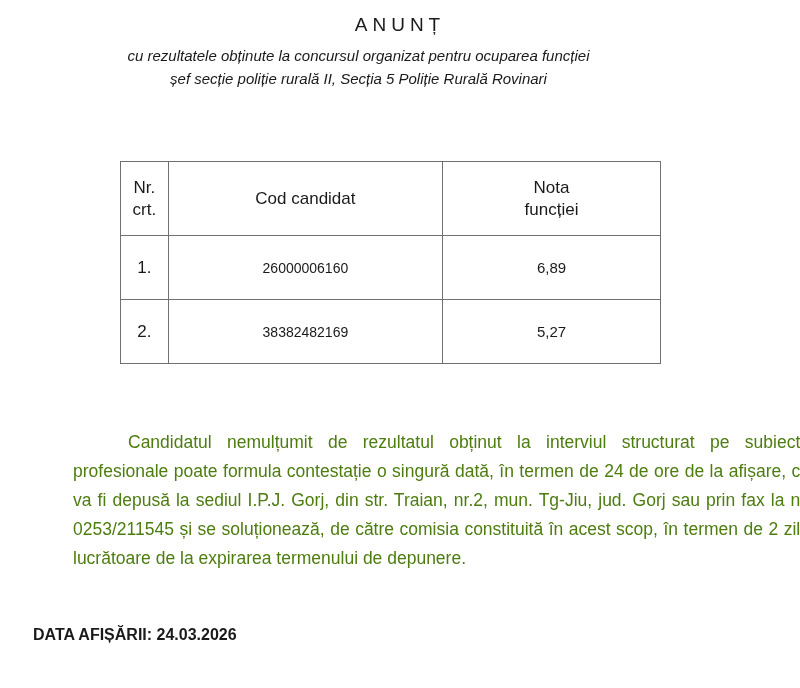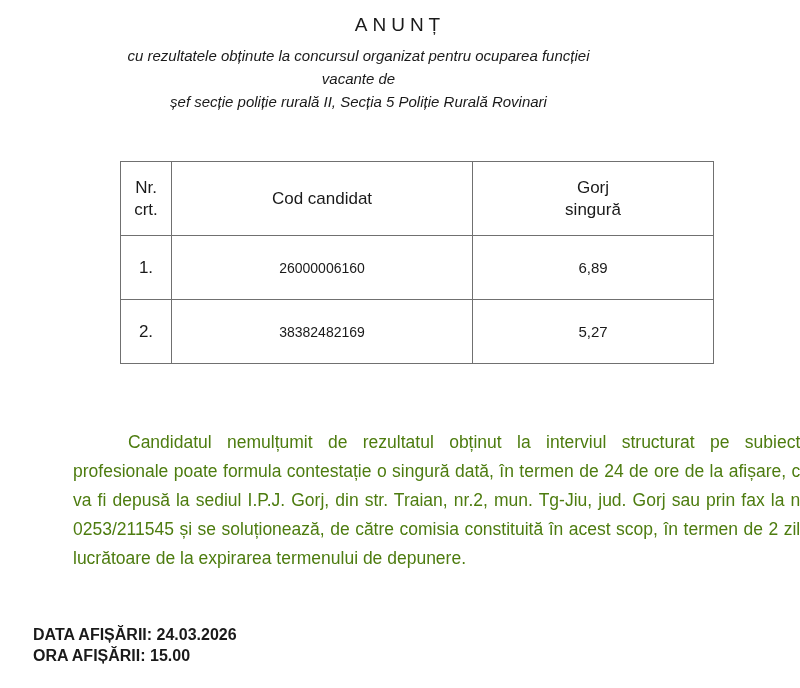--- a/index.html
+++ b/index.html
@@ -35,21 +35,21 @@
       font-style: italic;
       font-size: 15px;
       line-height: 23px;
       color: #1a1a1a;
     }
     .subtitle div { white-space: nowrap; }
     table.results {
       position: absolute;
       top: 161px;
       left: 120px;
-      width: 594px;
+      width: 541px;
       border-collapse: collapse;
       font-size: 17px;
     }
     table.results td, table.results th {
       border: 1.5px solid #707070;
       text-align: center;
       vertical-align: middle;
       font-weight: normal;
       padding: 0;
     }
@@ -84,48 +84,46 @@
     }
     .meta div { white-space: nowrap; }
   </style>
 </head>
 <body>
 
 <div class="title">ANUNȚ</div>
 
 <div class="subtitle">
   <div>cu rezultatele obținute la concursul organizat pentru ocuparea funcției</div>
-  <div>vacante de</div>
   <div>șef secție poliție rurală II, Secția 5 Poliție Rurală Rovinari</div>
 </div>
 
 <table class="results">
   <tbody>
       <tr>
     <th class="col-nr">
       <div>Nr.</div>
       <div>crt.</div>
     </th>
     <th class="col-cod">Cod candidat</th>
     <th class="col-nota">
-      <div>Gorj</div>
-      <div>singură</div>
+      <div>Nota</div>
+      <div>funcției</div>
     </th>
   </tr>
   <tr class="row">
     <td class="nr-cell">1.</td>
     <td class="cod-cell">26000006160</td>
     <td class="nota-cell">6,89</td>
   </tr>
   <tr class="row">
     <td class="nr-cell">2.</td>
     <td class="cod-cell">38382482169</td>
     <td class="nota-cell">5,27</td>
   </tr>
 </tbody>
   </table>
 
 <div class="paragraph">Candidatul nemulțumit de rezultatul obținut la interviul structurat pe subiecte profesionale poate formula contestație o singură dată, în termen de 24 de ore de la afișare, ce va fi depusă la sediul I.P.J. Gorj, din str. Traian, nr.2, mun. Tg-Jiu, jud. Gorj sau prin fax la nr. 0253/211545 și se soluționează, de către comisia constituită în acest scop, în termen de 2 zile lucrătoare de la expirarea termenului de depunere.</div>
 
 <div class="meta">
   <div>DATA AFIȘĂRII: 24.03.2026</div>
-  <div>ORA AFIȘĂRII: 15.00</div>
 </div>
 
 </body></html>

